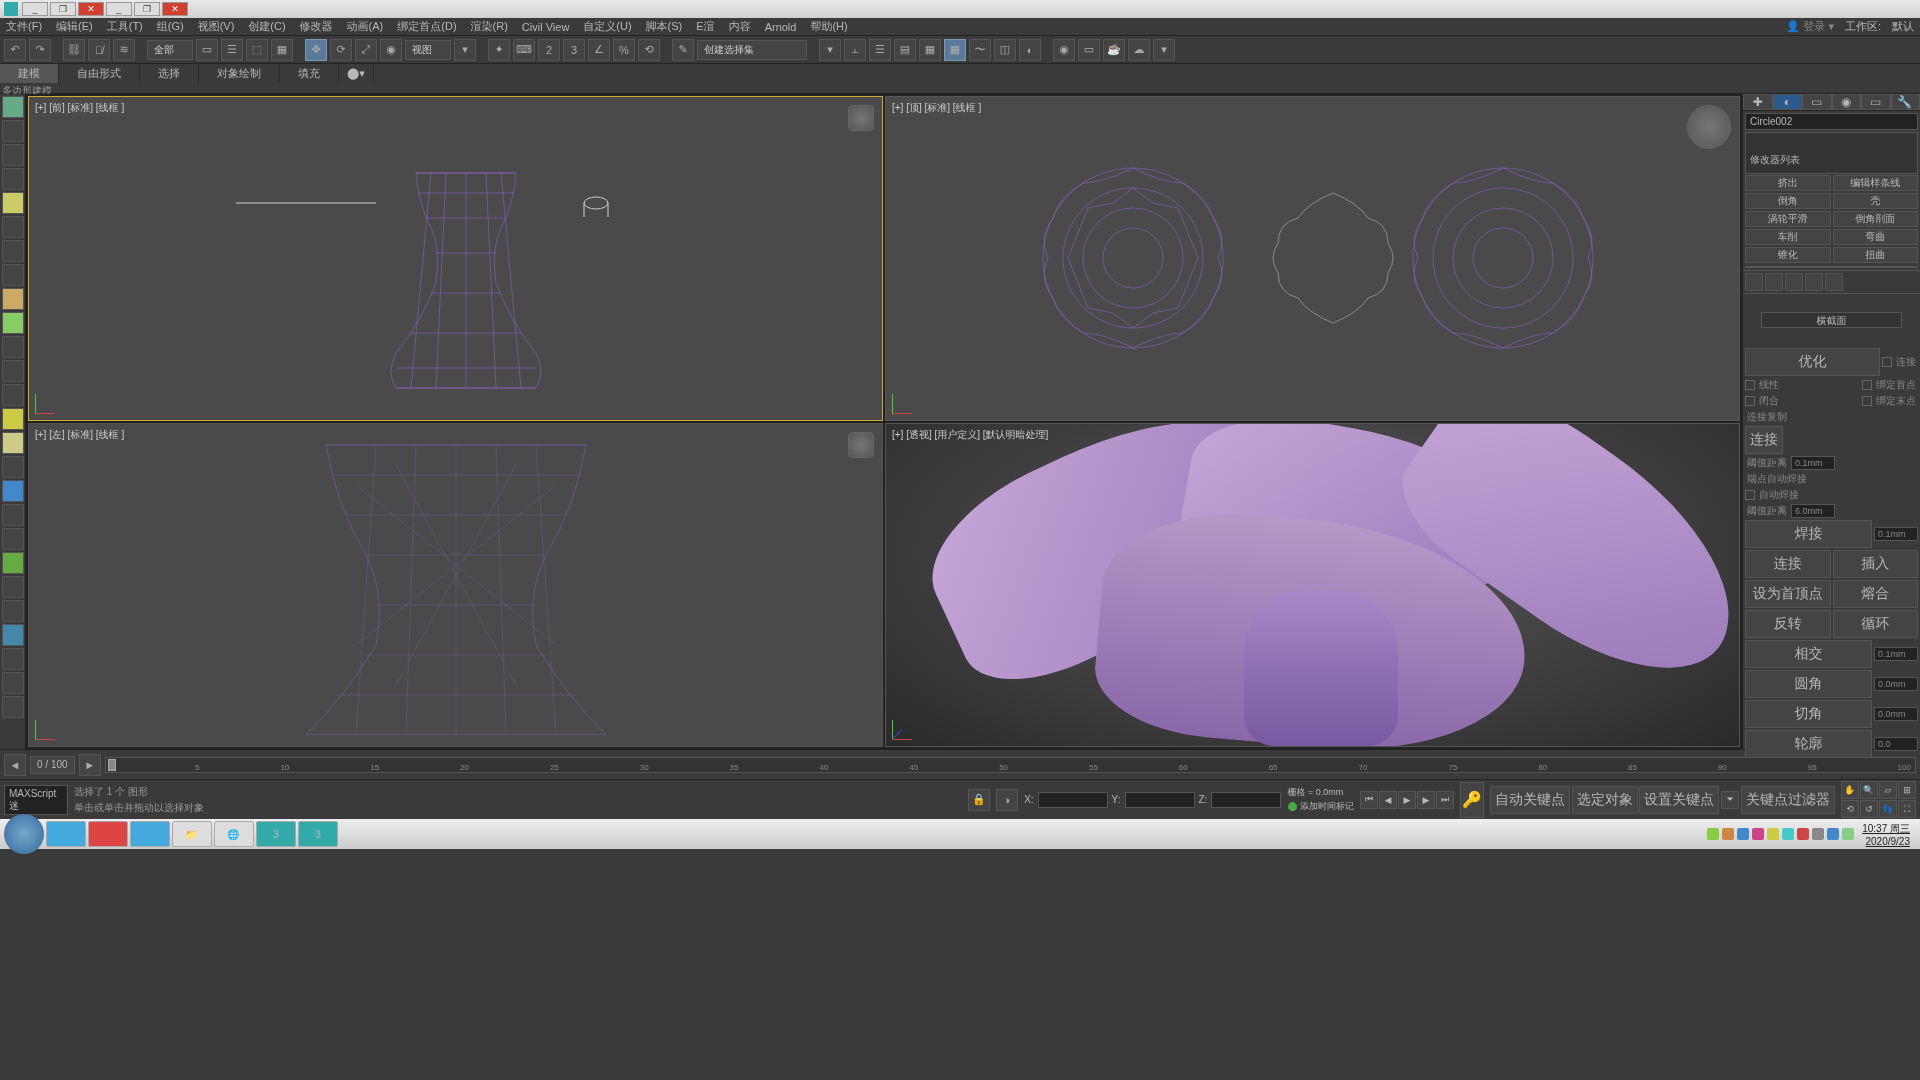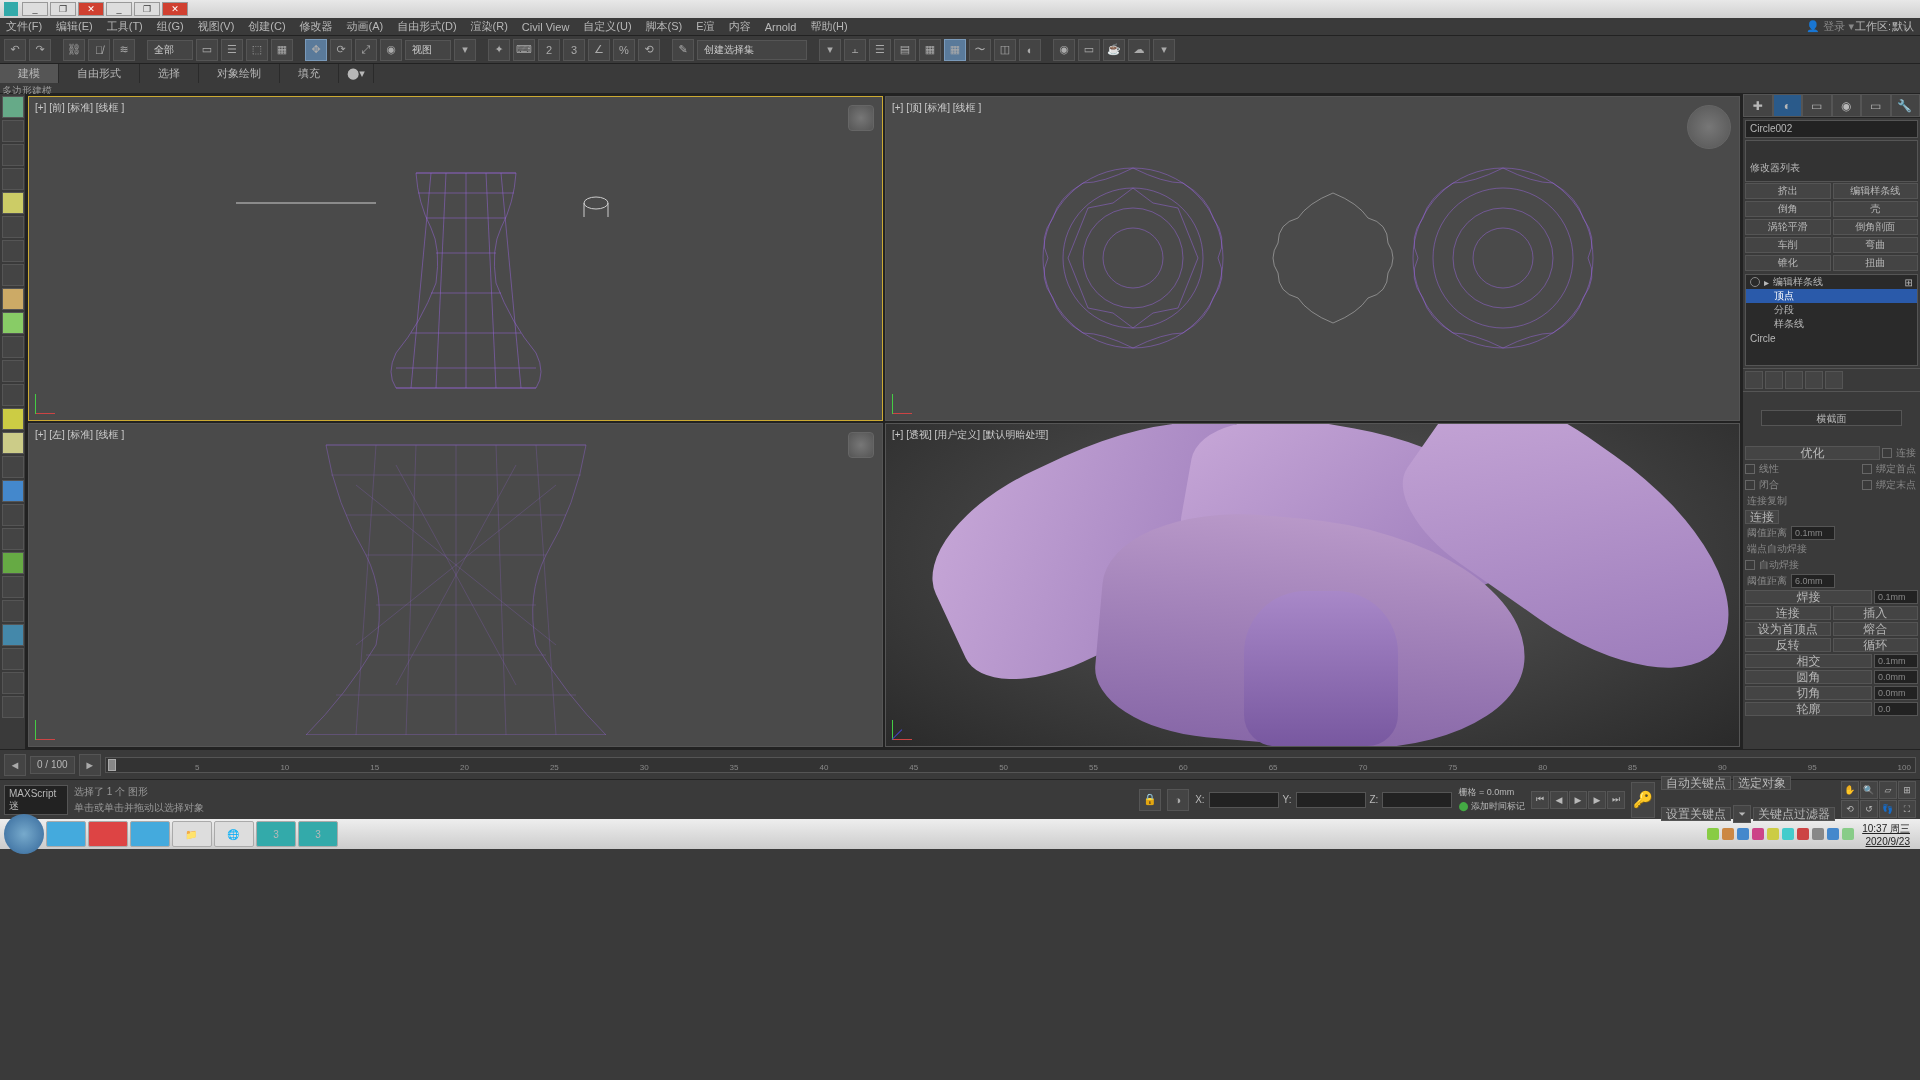--- a/index.html
+++ b/index.html
@@ -5,21 +5,21 @@
 * { margin: 0; padding: 0; box-sizing: border-box; font-family: "Microsoft YaHei", sans-serif; }
 body { background: #3a3a3a; color: #b8b8b8; font-size: 10px; overflow: hidden; width: 1920px; height: 1080px; }
 .titlebar { height: 18px; background: linear-gradient(#e8e8e8,#d0d0d0); display: flex; align-items: center; padding: 0 4px; color: #333; }
 .titlebar .icon { width: 14px; height: 14px; background: #3aa; margin-right: 4px; }
 .titlebar .title { flex: 1; font-size: 11px; }
 .winbtns { display: flex; gap: 2px; }
 .winbtn { width: 26px; height: 14px; background: #ddd; border: 1px solid #999; display:flex; align-items:center; justify-content:center; font-size:9px; }
 .winbtn.close { background: #d04030; color: #fff; }
 .menubar { height: 18px; background: #3a3a3a; display: flex; align-items: center; padding: 0 6px; gap: 14px; border-bottom: 1px solid #222; }
 .menubar span { font-size: 11px; cursor: default; }
-.menubar .right { margin-left: auto; display: flex; gap: 1px; align-items:center; }
+.menubar .right { margin-left: auto; display: flex; gap: 11px; align-items:center; }
 .login { color: #888; }
 .toolbar { height: 28px; background: #3a3a3a; display: flex; align-items: center; padding: 0 4px; gap: 3px; border-bottom: 1px solid #222; }
 .tbtn { width: 22px; height: 22px; background: #444; border: 1px solid #555; display:flex; align-items:center; justify-content:center; font-size:11px; color:#aaa; }
 .tbtn.act { background: #5a7a9a; border-color:#7a9aba; }
 .tsel { height: 20px; background: #444; border: 1px solid #555; padding: 0 18px 0 6px; font-size:10px; color:#ccc; display:flex; align-items:center; }
 .sep { width: 6px; }
 .ribbon { height: 30px; background: #3a3a3a; display: flex; border-bottom: 1px solid #222; }
 .rtab { padding: 2px 18px; font-size: 11px; border-right: 1px solid #2a2a2a; display:flex; align-items:center; }
 .rtab.act { background: #555; }
 .rsub { font-size: 10px; padding: 1px 2px; color:#999; }
@@ -52,35 +52,35 @@
 .stackrow.sel { background:#2a5aaa; color:#fff; }
 .stackrow.sub { padding-left: 28px; }
 .eye { width:10px; height:10px; border:1px solid #888; border-radius:50%; }
 .stacktools { display:flex; gap:2px; padding:2px; border-top:1px solid #555; border-bottom:1px solid #555; }
 .sttool { width:18px; height:18px; background:#444; border:1px solid #555; }
 .rollout { margin:18px; }
 .rollhead { height:16px; background:#333; border:1px solid #555; text-align:center; font-size:10px; padding:1px; }
 .rollbody { padding:2px; display:flex; flex-direction:column; gap:2px; }
 .prow { display:flex; gap:2px; align-items:center; }
 .plabel { font-size:10px; color:#888; padding:0 2px; }
-.pbtn2 { height:14px; background:#444; border:1px solid #555; font-size:12px; display:flex; align-items:center; justify-content:center; padding:5px 4px; }
+.pbtn2 { height:14px; background:#444; border:1px solid #555; font-size:14px; display:flex; align-items:center; justify-content:center; padding:13px 4px; }
 .pspin { height:14px; background:#222; border:1px solid #555; font-size:9px; padding:0 3px; color:#888; min-width:44px; display:flex; align-items:center; }
 .chk { width:10px; height:10px; border:1px solid #666; }
 .timeline { height: 30px; background:#3a3a3a; border-top:1px solid #222; display:flex; align-items:center; padding:0 4px; gap:4px; }
 .tlslider { flex:1; height:16px; background:#333; border:1px solid #555; position:relative; }
 .tlticks { position:absolute; inset:0; display:flex; justify-content:space-between; padding:0 4px; font-size:8px; color:#888; align-items:flex-end; }
 .tlframe { height:18px; background:#444; border:1px solid #555; padding:0 6px; font-size:10px; display:flex; align-items:center; }
 .statusbar { height: 40px; background:#3a3a3a; border-top:1px solid #222; display:flex; align-items:center; padding:2px 4px; gap:6px; }
 .statusbox { background:#222; border:1px solid #555; padding:2px 4px; font-size:10px; height:30px; width:64px; }
 .statustext { font-size:10px; color:#999; flex:0 0 auto; display:flex; flex-direction:column; gap:2px; }
 .coord { display:flex; gap:4px; align-items:center; font-size:10px; }
 .coordbox { background:#222; border:1px solid #555; width:70px; height:16px; padding:0 3px; }
 .playctrl { display:flex; gap:1px; }
 .pcbtn { width:18px; height:18px; background:#444; border:1px solid #555; display:flex; align-items:center; justify-content:center; font-size:9px; }
-.keyctrl { display:flex; flex-direction:column; gap:15px; font-size:9px; }
+.keyctrl { display:flex; flex-direction:row; gap:1px; font-size:9px; }
 .keyrow { display:flex; gap:2px; align-items:center; }
 .taskbar { height: 30px; background: linear-gradient(#eee,#ccc); display:flex; align-items:center; padding:0 4px; gap:2px; }
 .tkbtn { width:40px; height:26px; background:#ddd; border:1px solid #aaa; border-radius:2px; display:flex; align-items:center; justify-content:center; }
 .tkstart { width:40px; height:40px; background:radial-gradient(#7ac,#369); border-radius:50%; }
 .tktime { margin-left:auto; text-align:right; font-size:10px; color:#222; padding:0 6px;text-decoration:underline; }
 .tray { display:flex; gap:3px; align-items:center; }
 .trayicon { width:12px; height:12px; border-radius:2px; }
 .vase-render { position:absolute; inset:0; background:radial-gradient(ellipse at 50% 40%, #5a5a5a, #2a2a2a); }
 .petal { position:absolute; background:linear-gradient(135deg,#c8a8d8,#9878b8); border-radius:40% 60% 50% 30%; }
 </style>
@@ -101,21 +101,21 @@
 
 <div class="menubar">
   <span>文件(F)</span>
   <span>编辑(E)</span>
   <span>工具(T)</span>
   <span>组(G)</span>
   <span>视图(V)</span>
   <span>创建(C)</span>
   <span>修改器</span>
   <span>动画(A)</span>
-  <span>自由形式(D)</span>
+  <span>绑定首点(D)</span>
   <span>渲染(R)</span>
   <span>Civil View</span>
   <span>自定义(U)</span>
   <span>脚本(S)</span>
   <span>E渲</span>
   <span>内容</span>
   <span>Arnold</span>
   <span>帮助(H)</span>
   <div class="right">
     <span class="login">👤 <span>登录</span> ▾</span>

